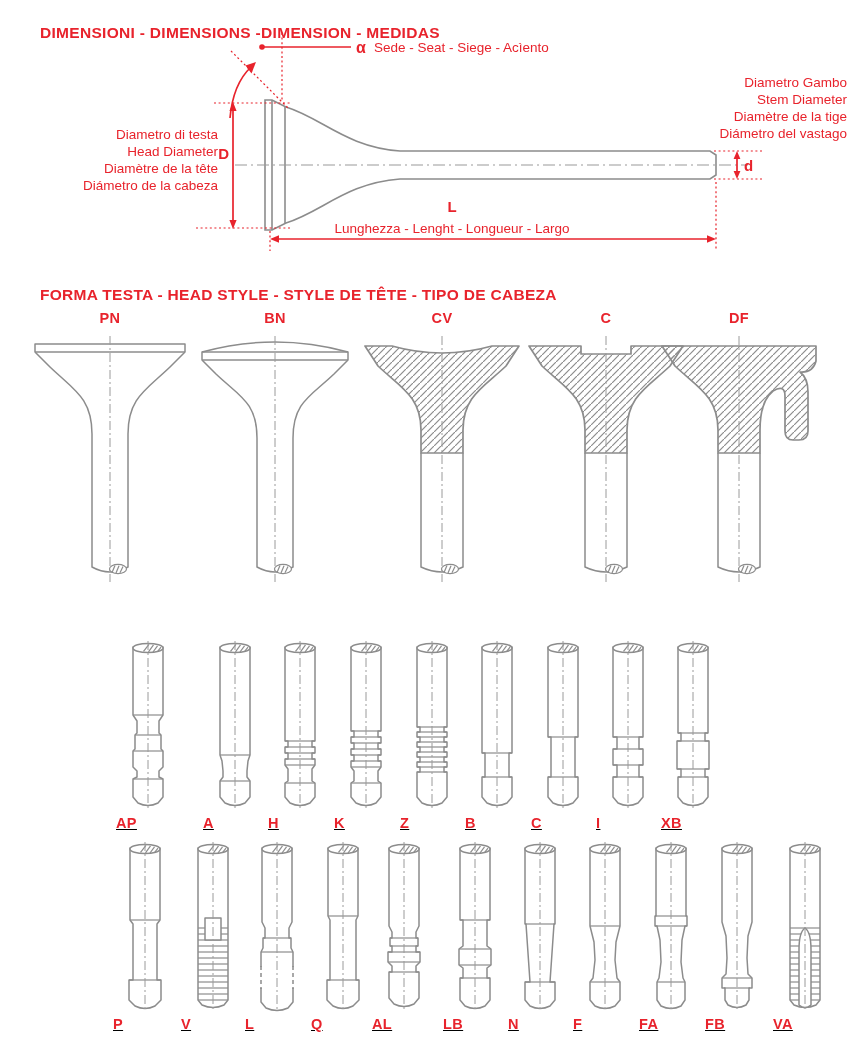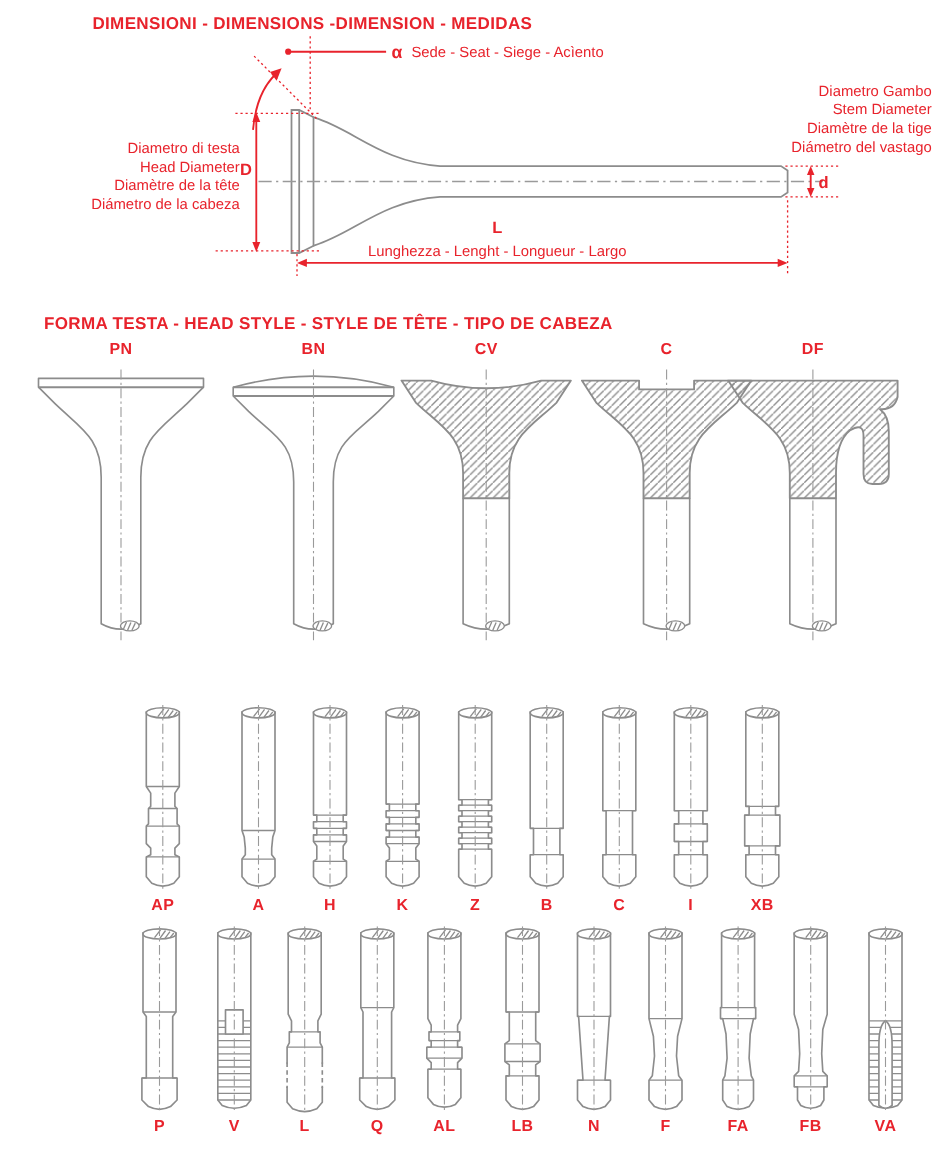--- a/index.html
+++ b/index.html
@@ -1,30 +1,30 @@
 <!DOCTYPE html>
 <html><head>
 <meta charset="utf-8">
 <style>
   html,body{margin:0;padding:0;background:#fff;}
   .page{position:relative;width:860px;height:1051px;background:#fff;overflow:hidden;
         font-family:"Liberation Sans",sans-serif;}
   .abs{position:absolute;}
   h1.sec,h2.sec{position:absolute;left:40px;margin:0;color:#E8232C;font-size:15.5px;
         font-weight:bold;letter-spacing:.3px;white-space:nowrap;}
-  #dim-title{top:13px;margin-left:44px;}
+  #dim-title{top:24px;}
   #head-title{top:286px;text-align:center;}
   #groove-title{top:604px;}
   #dim-svg{top:0;left:0;}
   #head-row{position:absolute;top:308px;left:0;width:762px;height:292px;}
   .head-item{position:absolute;top:0;width:170px;text-align:center;}
   .stem-row{position:absolute;left:0;width:860px;height:200px;}
   #stem-row-1{top:641px;}
   #stem-row-2{top:842px;}
-  .stem-item{position:absolute;top:0;width:64px;text-align:center;}
+  .stem-item{position:absolute;top:0;width:64px;text-align:left;text-decoration:underline;}
   .code-lbl{color:#E8232C;font-weight:bold;font-size:14.5px;letter-spacing:.4px;height:20px;line-height:20px;}
   .head-item .code-lbl{margin-bottom:6px;}
   .stem-item .code-lbl{margin-top:2px;}
   .draw{line-height:0;}
   
   .vg{fill:#fff;stroke:#8C8C8C;stroke-width:1.6;}
   line.vg{fill:none;}
   .clg{stroke:#9a9a9a;stroke-width:1.2;stroke-dasharray:12 4 2 4;fill:none;}
   .rd{stroke:#E8232C;stroke-width:1.2;stroke-dasharray:2 2.6;fill:none;}
   .rs{stroke:#E8232C;stroke-width:1.7;fill:none;}
@@ -115,21 +115,21 @@
             <line class="ln" x1="10" y1="18" x2="160" y2="18"></line>
             <line class="cl" x1="85" y1="2" x2="85" y2="248"></line>
             <g class="ln1">
               <ellipse cx="93" cy="235" rx="8.5" ry="4.6" fill="#fff"></ellipse>
               <line x1="90" y1="231.5" x2="87" y2="238.5"></line>
               <line x1="94" y1="231.8" x2="91" y2="239"></line>
               <line x1="98" y1="232.5" x2="95" y2="238.8"></line>
             </g>
           </svg></div>
 </div>
-      <div class="head-item" style="left:200px">
+      <div class="head-item" style="left:190px">
   <div class="code-lbl">BN</div>
   <div class="draw"><svg viewBox="0 0 170 250" width="170" height="250" xmlns="http://www.w3.org/2000/svg">
             <path class="fw" d="M12 18 Q85 -2 158 18 L158 26 L144 40 C121 62 103 68 103 104 L103 233 Q85 243 67 233 L67 104 C67 68 49 62 26 40 L12 26 Z"></path>
             <line class="ln" x1="12" y1="18" x2="158" y2="18"></line>
             <line class="ln" x1="12" y1="26" x2="158" y2="26"></line>
             <line class="cl" x1="85" y1="2" x2="85" y2="248"></line>
             <g class="ln1">
               <ellipse cx="93" cy="235" rx="8.5" ry="4.6" fill="#fff"></ellipse>
               <line x1="90" y1="231.5" x2="87" y2="238.5"></line>
               <line x1="94" y1="231.8" x2="91" y2="239"></line>

